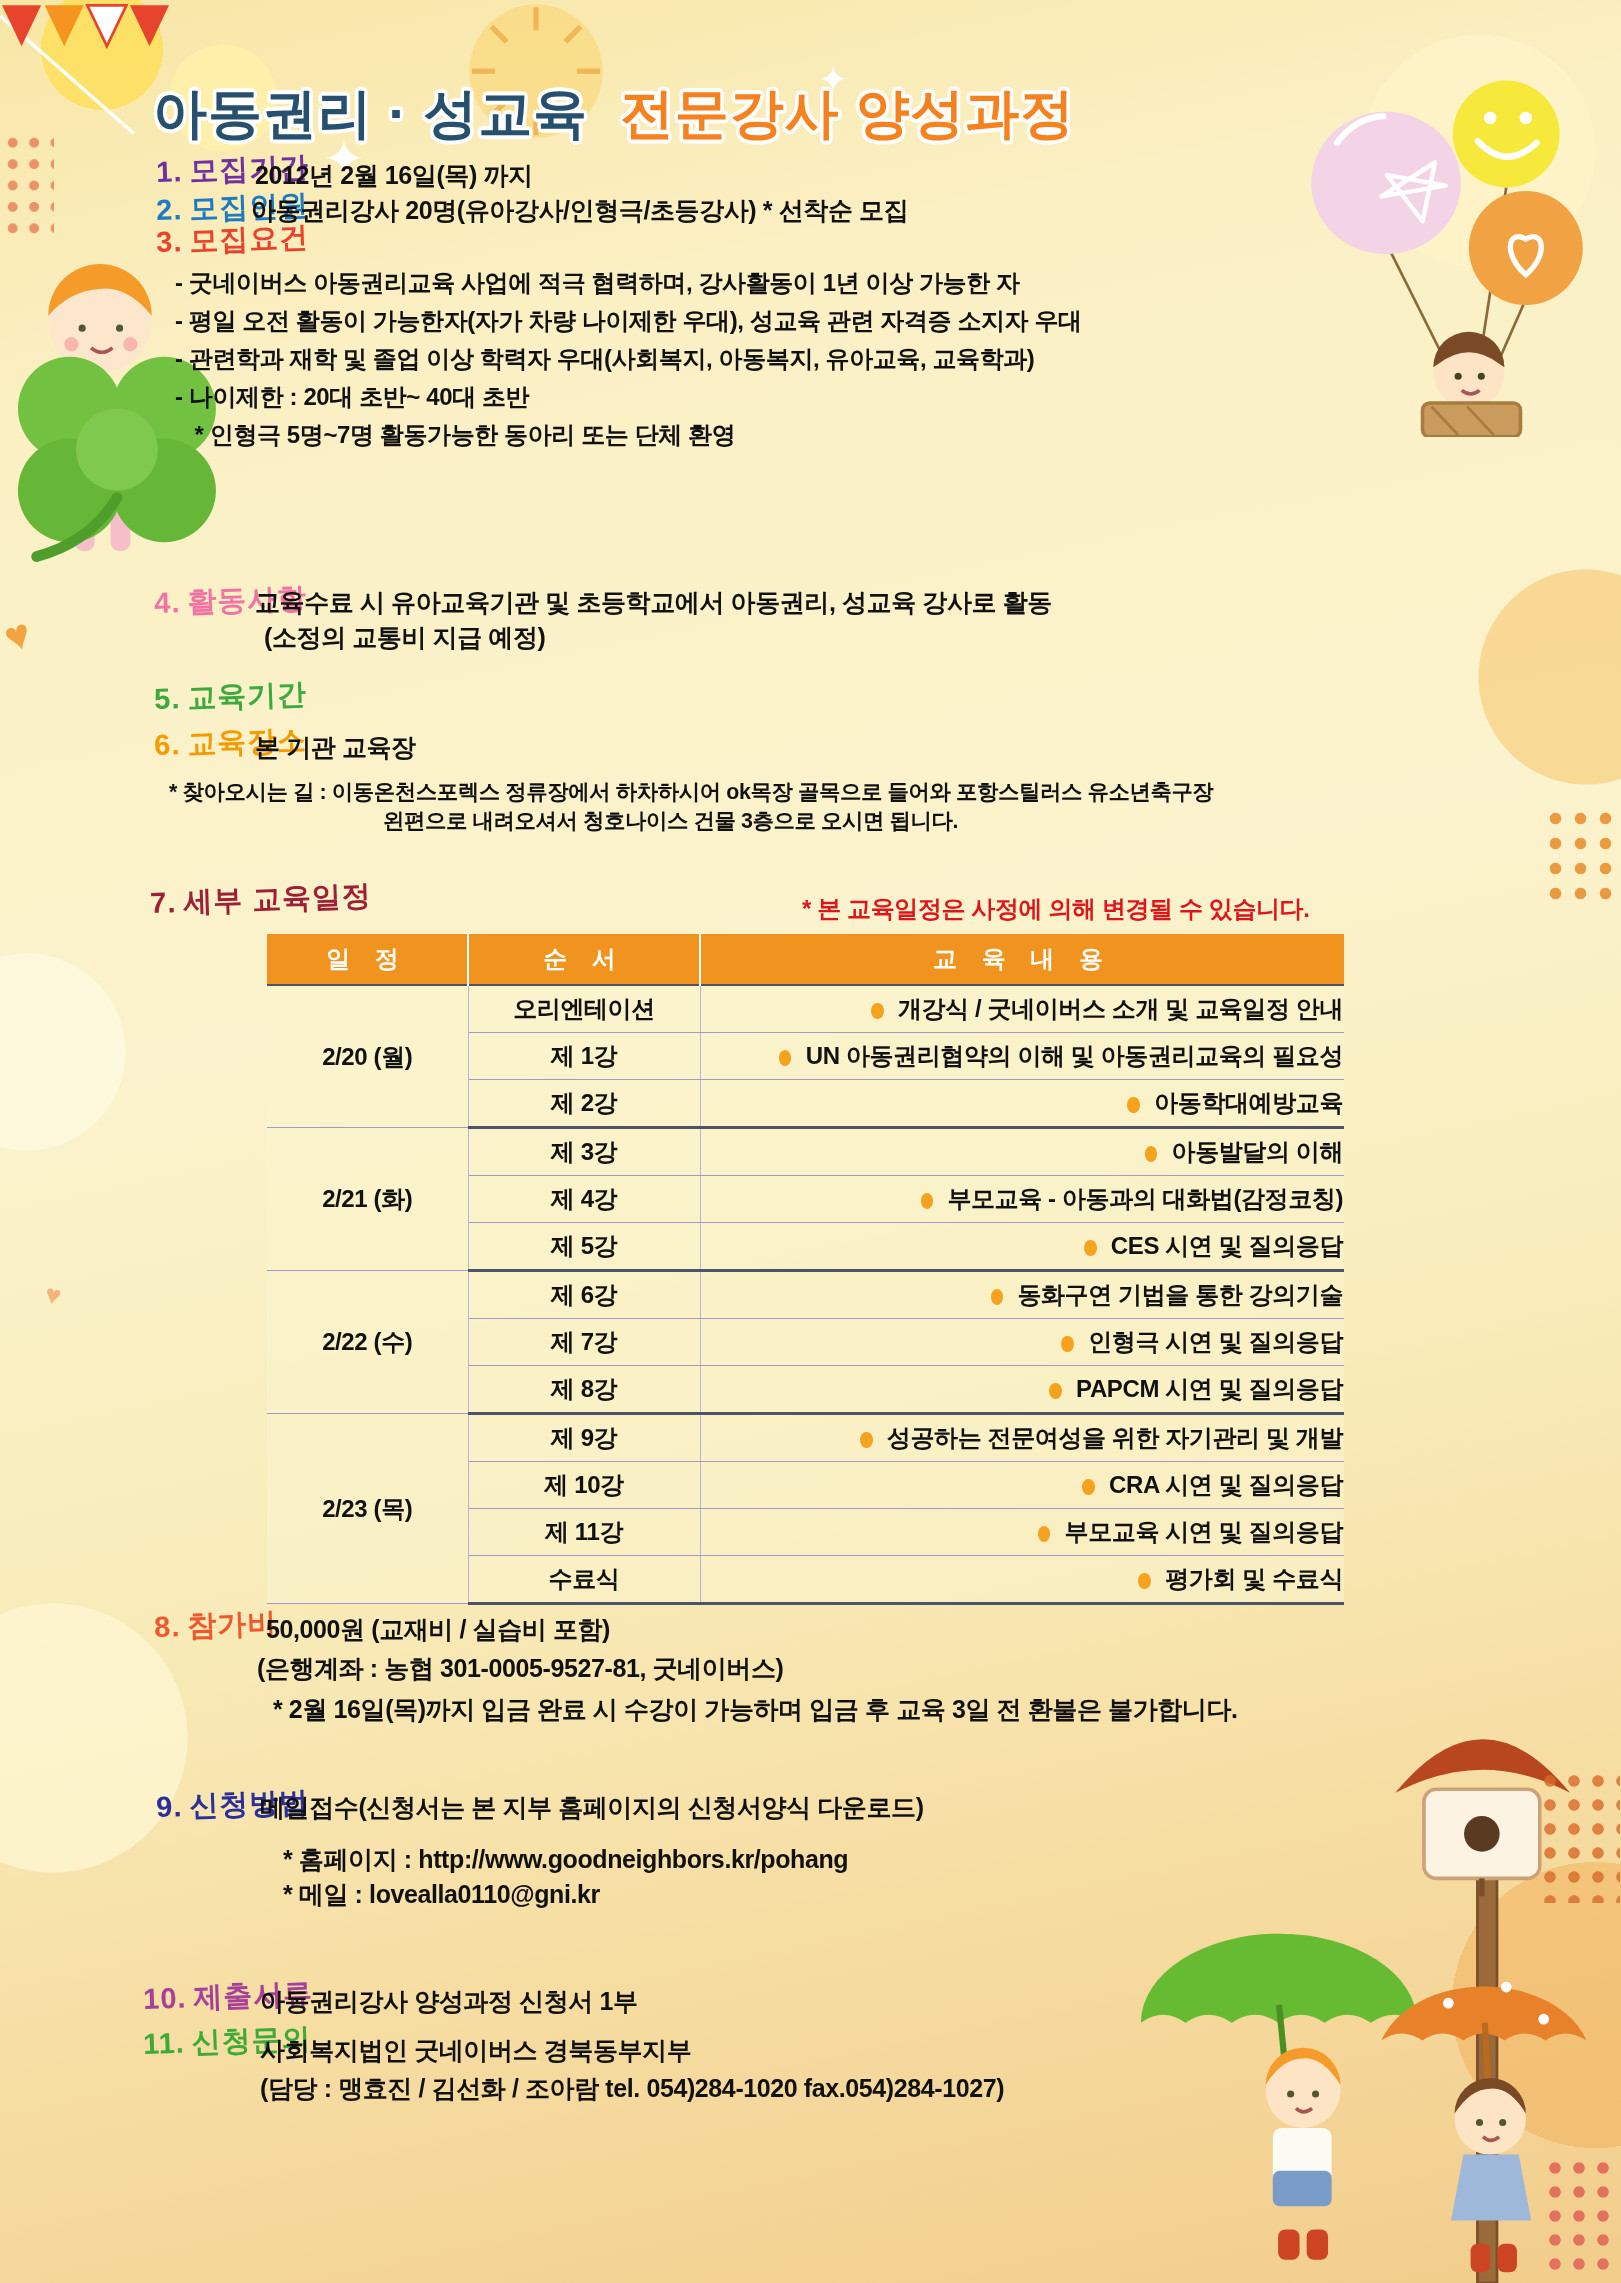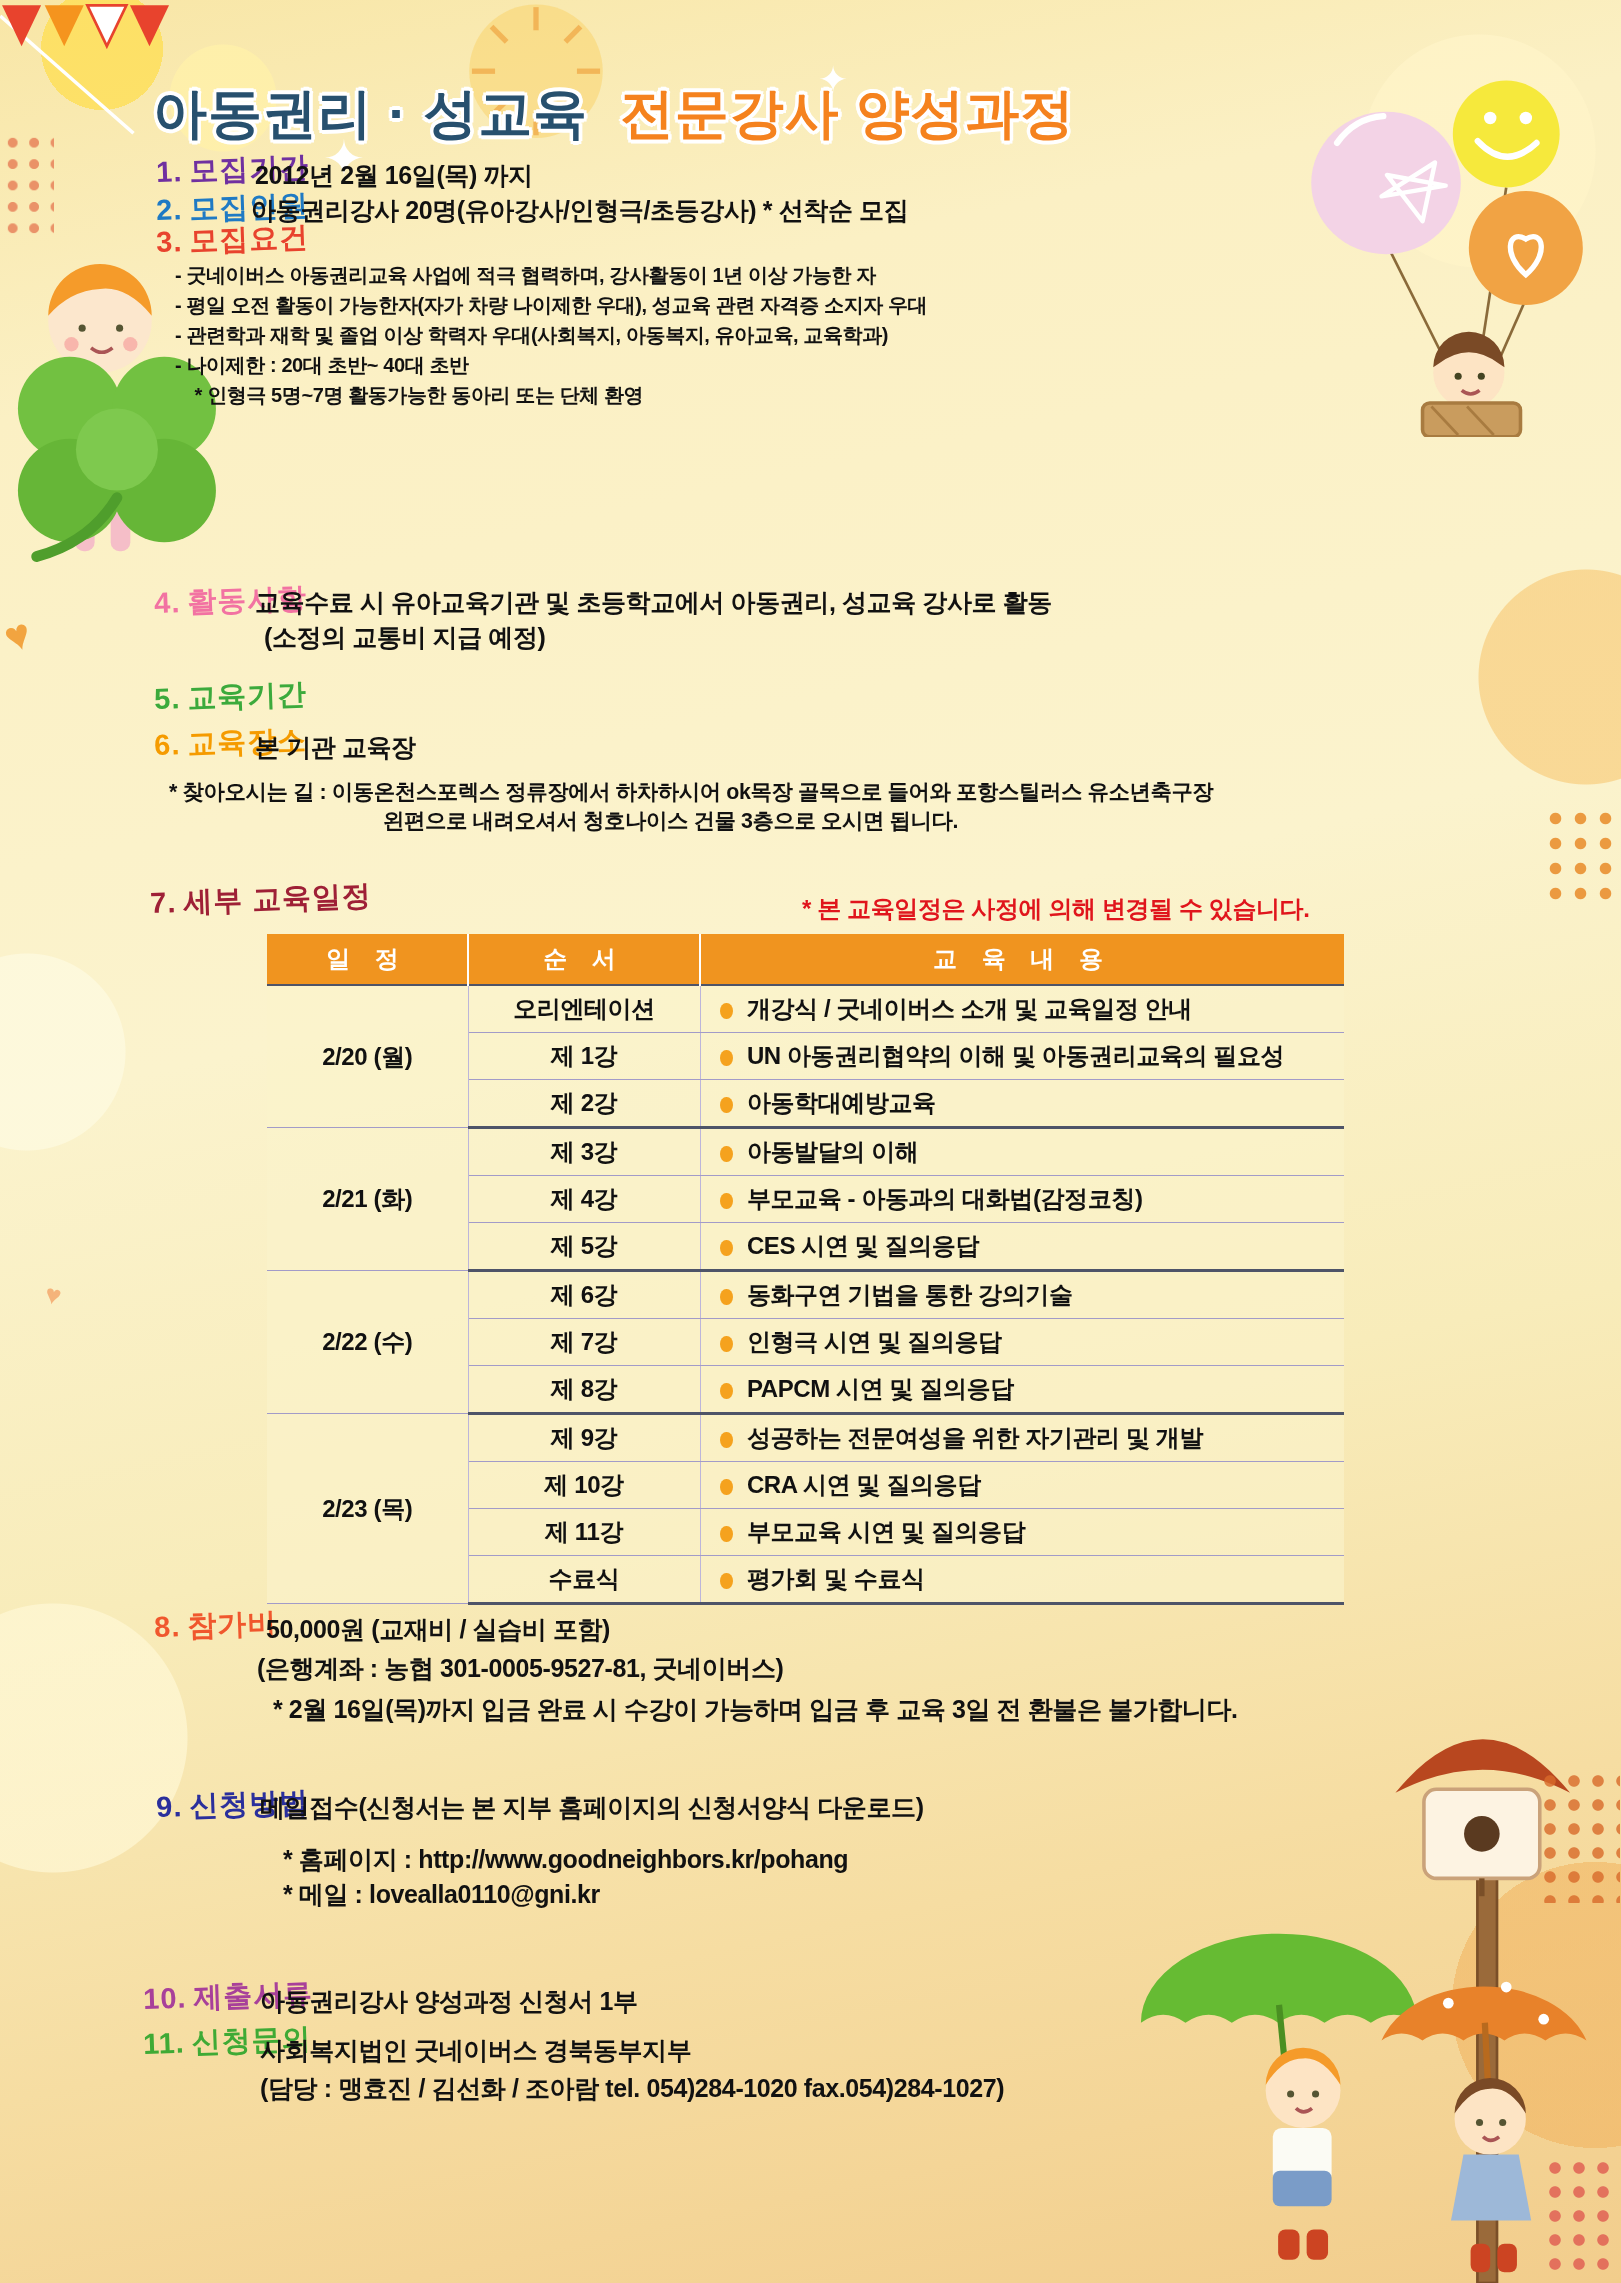--- a/index.html
+++ b/index.html
@@ -22,38 +22,38 @@
   
   .title { top:78px; left:153px; font-size:54px; font-weight:800; letter-spacing:0.9px; }
   .title .t-left  { text-shadow:-2.7px -2.7px 0 #fff,2.7px -2.7px 0 #fff,-2.7px 2.7px 0 #fff,2.7px 2.7px 0 #fff,0 -3.6px 0 #fff,0 3.6px 0 #fff,-3.6px 0 0 #fff,3.6px 0 0 #fff; }
   .title .t-right { margin-left:16px; text-shadow:-2.7px -2.7px 0 #fff,2.7px -2.7px 0 #fff,-2.7px 2.7px 0 #fff,2.7px 2.7px 0 #fff,0 -3.6px 0 #fff,0 3.6px 0 #fff,-3.6px 0 0 #fff,3.6px 0 0 #fff; }
 
   
   .sec-label { font-weight:800; font-size:29px; letter-spacing:0.9px; transform:rotate(-2deg); transform-origin:left bottom; white-space:nowrap; }
   .sec-label .n { margin-right:7.1px; }
   .body-text  { font-weight:700; font-size:25px; letter-spacing:-0.4px; white-space:nowrap; }
   .note-text  { font-weight:700; font-size:21.4px; letter-spacing:-0.4px; white-space:nowrap; }
-  .bullets div { font-weight:700; font-size:20px; line-height:30px; white-space:nowrap; letter-spacing:-0.4px; }
+  .bullets div { font-weight:700; font-size:24px; line-height:30px; white-space:nowrap; letter-spacing:-0.4px;margin-top:8px; }
   .bullets .indent { padding-left:19.6px; }
 
   
   table.schedule { border-collapse:collapse; table-layout:fixed; width:1067px; }
   table.schedule th {
     background:#f0941f; color:#fff; font-weight:800; font-size:24px; letter-spacing:9px;
     height:48px; border-right:2.7px solid #fff;
   }
   table.schedule th:last-child { border-right:none;margin-left:44px; }
   table.schedule td {
     height:44px; background:rgba(250,243,203,.65);
     font-weight:700; font-size:24px; letter-spacing:-0.4px;
     border-bottom:1.8px solid #a29bc8;
   }
   td.c-date    { width:198px; text-align:center; font-size:25px; border-right:1.8px solid #bcb5da; border-bottom:3.6px solid #4e5468; }
   td.c-session { width:228px; text-align:center; border-right:1.8px solid #bcb5da; }
-  td.c-content { width:641px; text-align:left; padding-left:19.6px; white-space:nowrap;margin-top:47px; }
+  td.c-content { width:641px; text-align:right; padding-left:19.6px; white-space:nowrap;margin-top:47px; }
   tr.gend td   { border-bottom:3.6px solid #4e5468; }
   tr.first td  { border-top:2.7px solid #4e5468; }
   .dot {
     display:inline-block; width:12.5px; height:16px; border-radius:50%;
     background:#f5a21e; margin-right:14.3px; vertical-align:-1.8px;
   }
 
   
   .dots { pointer-events:none; }
   .d1 { top:806px;  left:1543px; width:77px;  height:100px; background-image:radial-gradient(circle,#e88a28 5.3px,rgba(0,0,0,0) 6.2px); background-size:25px 25px; opacity:.85; }

